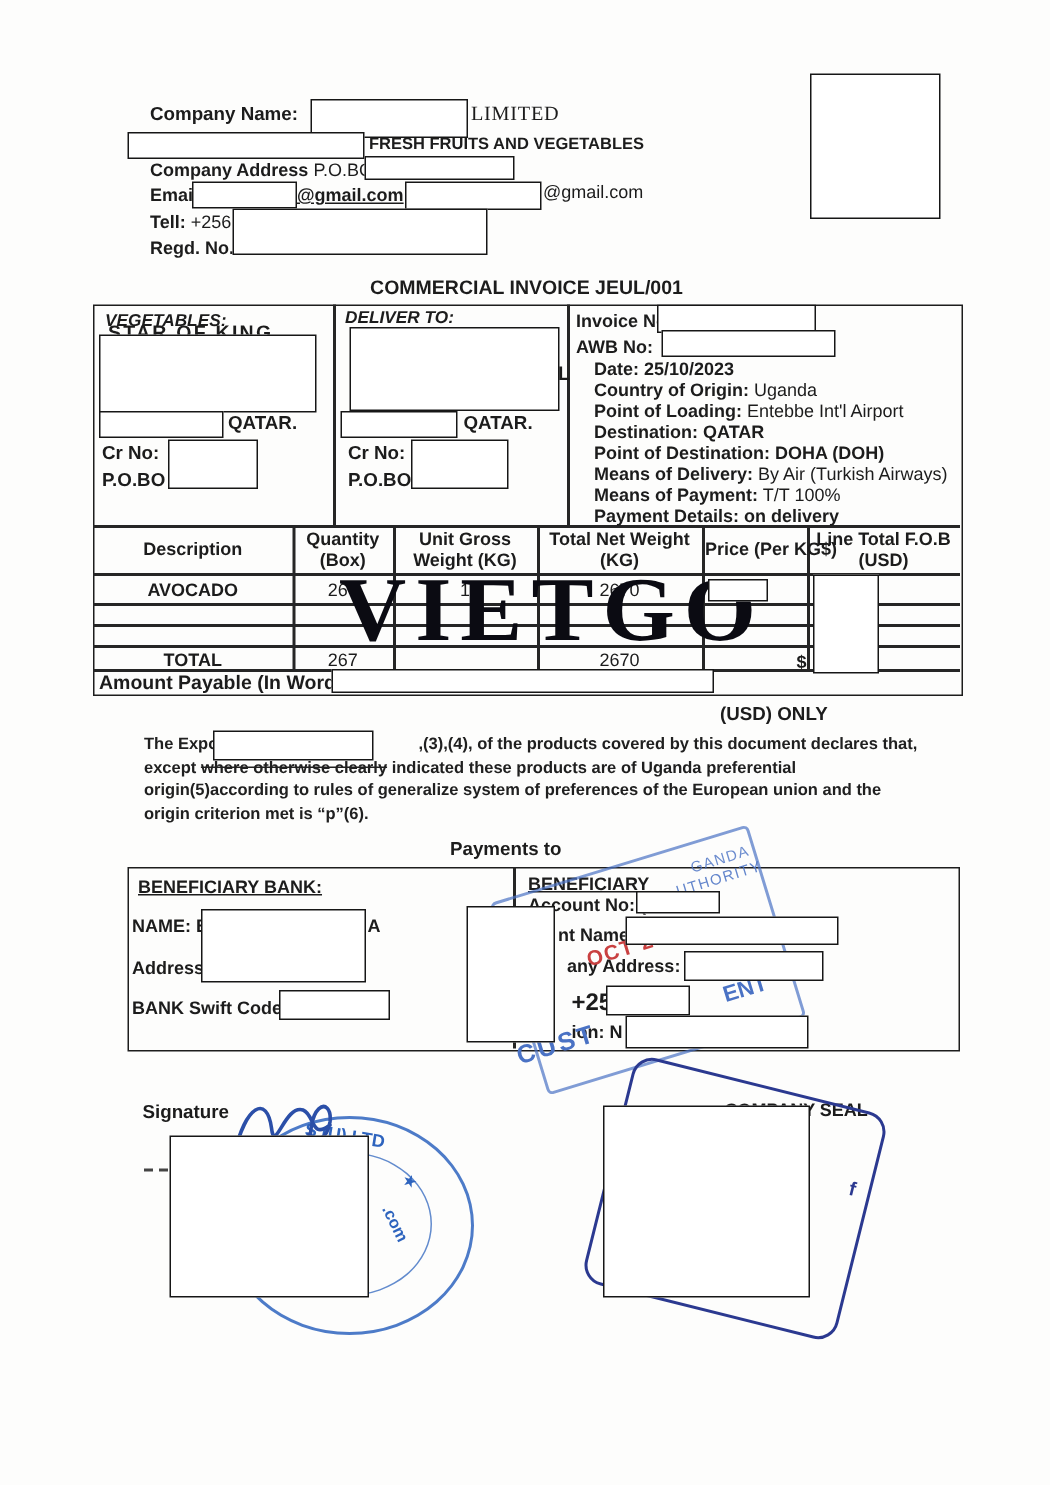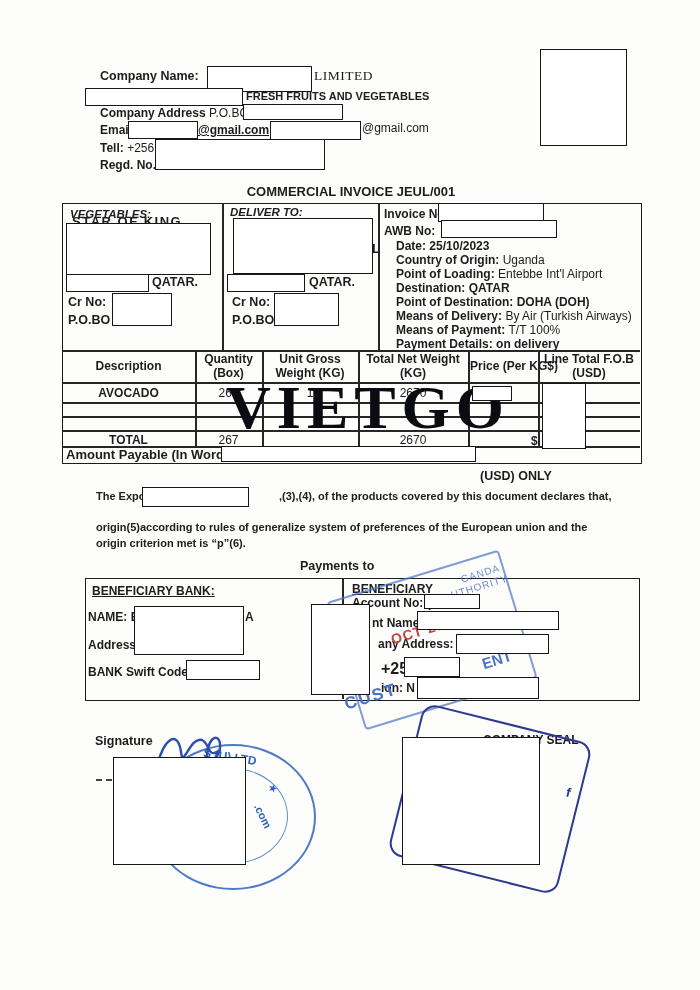--- a/index.html
+++ b/index.html
@@ -122,20 +122,21 @@
 
   <span class="t b" style="left:66px;top:448px;font-size:13px;z-index:4;">Amount Payable (In Words)</span>
   <div class="rx" style="left:221px;top:446px;width:253px;height:14px;"></div>
   <span class="t b" style="left:480px;top:447px;font-size:12.5px;z-index:4;margin-top:23px;">(USD) ONLY</span>
 
   <div class="wm" style="left:226px;top:372px;font-size:62px;">VIETGO</div>
 
   <span class="t decl" style="left:96px;top:490px;z-index:2;">The Expo</span>
   <div class="rx" style="left:142px;top:487px;width:105px;height:18px;"></div>
   <span class="t decl" style="left:249px;top:490px;z-index:2;margin-left:30px;">,(3),(4), of the products covered by this document declares that,</span>
+  <span class="t decl" style="left:96px;top:506px;z-index:2;"><span>except </span><span class="strike">where otherwise clearly</span><span> indicated these products are of Uganda preferential</span></span>
   <span class="t decl" style="left:96px;top:521px;z-index:2;">origin(5)according to rules of generalize system of preferences of the European union and the</span>
   <span class="t decl" style="left:96px;top:537px;z-index:2;">origin criterion met is “p”(6).</span>
 
   <span class="t b" style="left:300px;top:560px;font-size:12.5px;z-index:2;">Payments to</span>
 
   <div class="box-border" style="left:85px;top:578px;width:553px;height:121px;"></div>
   <div class="vl" style="left:342px;top:578px;height:121px;"></div>
 
   <span class="t b u" style="left:92px;top:585px;font-size:12px;z-index:2;">BENEFICIARY BANK:</span>
   <span class="t b" style="left:88px;top:611px;font-size:12px;z-index:2;">NAME: B</span>

